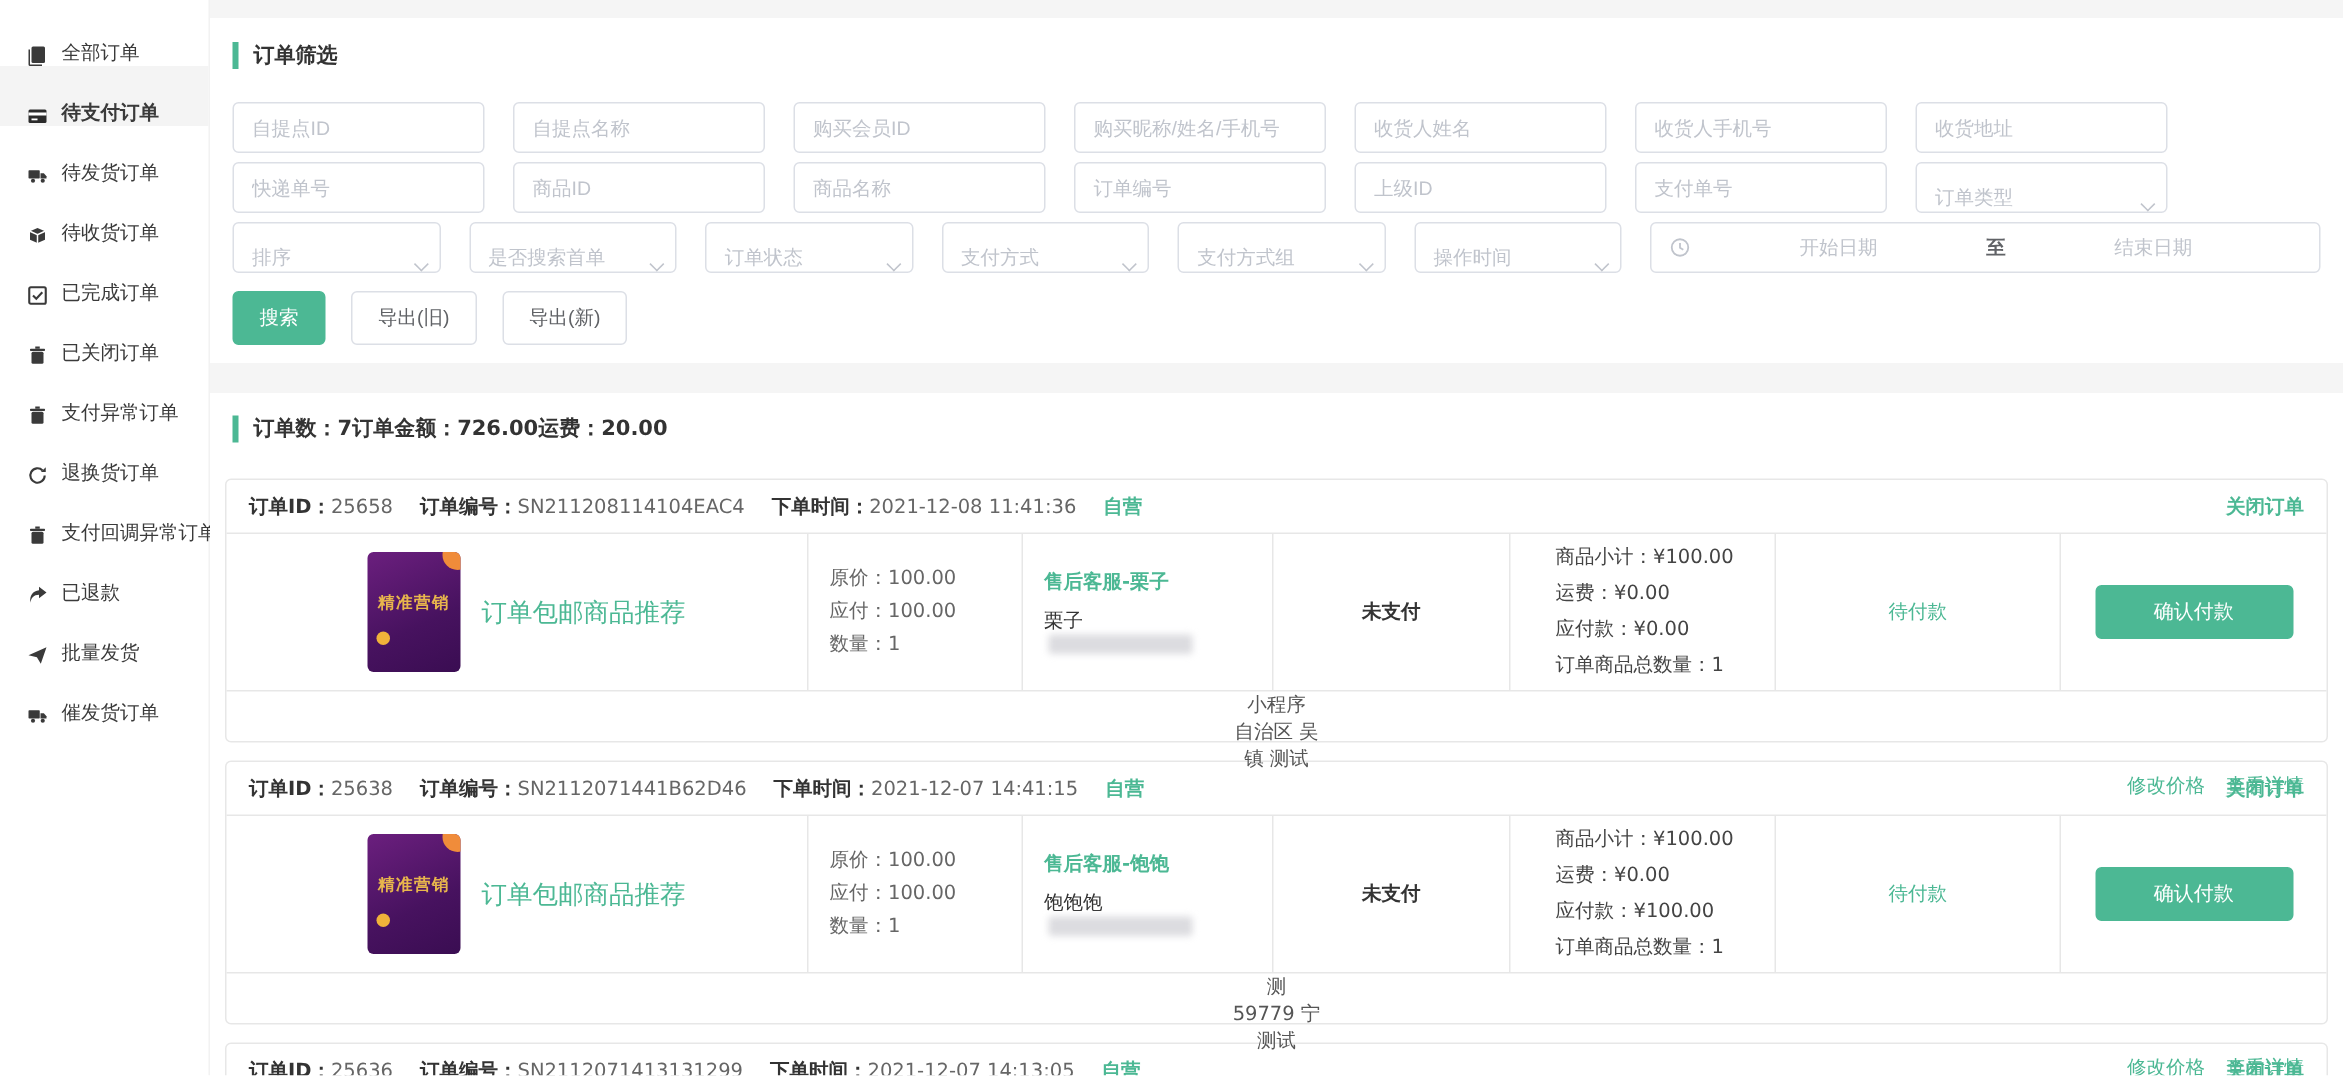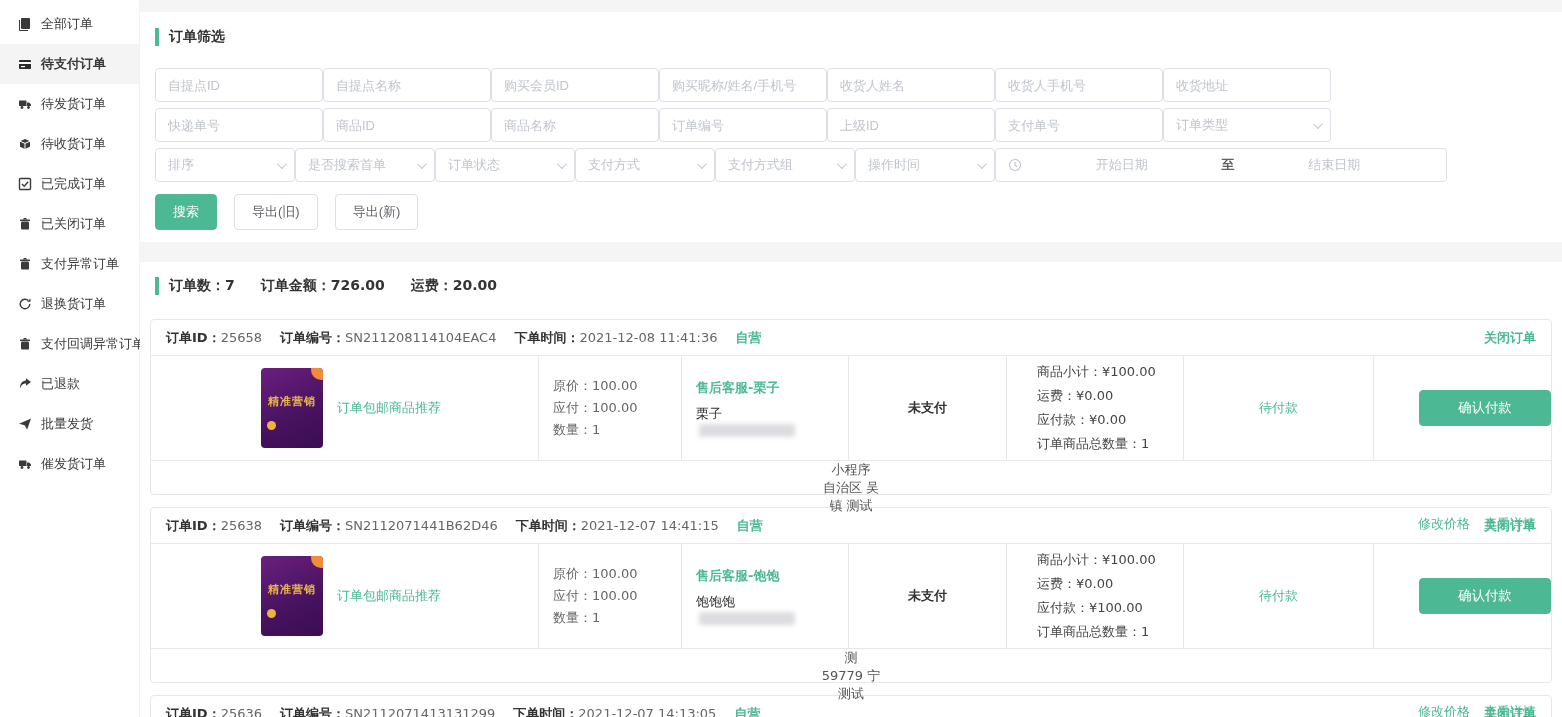--- a/index.html
+++ b/index.html
@@ -5,76 +5,76 @@
   * { box-sizing: border-box; margin: 0; padding: 0; }
   html,body { width:1562px; height:717px; overflow:hidden; }
   body {
     font-family: "DejaVu Sans", "Liberation Sans", sans-serif;
     font-size: 13px; color:#333; background:#fff;
   }
   .layout { display:flex; width:1562px; height:717px; }
 
   
   .sidebar { width:140px; flex-shrink:0; background:#fff; padding-top:4px; border-right:1px solid #f2f2f2; }
-  .side-item { height:40px; display:flex; align-items:center; gap:9px; padding-left:18px; color:#3a3a3a; cursor:pointer; white-space:nowrap; }
+  .side-item { height:40px; display:flex; align-items:flex-end; gap:9px; padding-left:18px; color:#3a3a3a; cursor:pointer; white-space:nowrap; }
   .side-item.active { background:#f4f4f4; font-weight:bold; }
   .side-item svg { flex-shrink:0; }
 
   
   .main { flex:1; background:#fff; overflow:hidden; }
   .strip-top { height:12px; background:#f5f5f5; }
   .band { height:20px; background:#f5f5f5; }
 
   .panel { background:#fff; padding:16px 15px 8px; }
   .sec-title { font-size:14px; font-weight:bold; color:#333; border-left:4px solid #4cb894; padding-left:10px; margin-bottom:22px; }
 
-  .filter-row { display:flex; margin-bottom:6px; flex-wrap:nowrap; }
+  .filter-row { display:flex; gap:19px; margin-bottom:6px; flex-wrap:nowrap; }
   .f-input { width:168px; height:34px; border:1px solid #dcdfe6; border-radius:4px; padding:0 12px; font-size:13px; color:#606266; background:#fff; outline:none; }
   .f-input::placeholder { color:#c0c4cc; }
-  .f-select { height:34px; border:1px solid #dcdfe6; border-radius:4px; display:flex; align-items:center; justify-content:space-between; padding:0 10px 0 12px; color:#c0c4cc; background:#fff; cursor:pointer; }
+  .f-select { height:34px; border:1px solid #dcdfe6; border-radius:4px; display:flex; align-items:flex-end; justify-content:space-between; padding:0 10px 0 12px; color:#c0c4cc; background:#fff; cursor:pointer; }
   .f-select.w168 { width:168px; }
   .f-select.w140 { width:140px; }
   .chev { width:7px; height:7px; border-right:1.4px solid #c0c4cc; border-bottom:1.4px solid #c0c4cc; transform:rotate(45deg) translateY(-2px); }
   .date-range { width:452px; height:34px; border:1px solid #dcdfe6; border-radius:4px; display:flex; align-items:center; padding:0 12px; color:#c0c4cc; background:#fff; cursor:pointer; }
   .date-range .dr-start, .date-range .dr-end { flex:1; text-align:center; }
   .date-range .dr-sep { color:#606266; font-weight:bold; }
 
   .btn-row { display:flex; gap:17px; margin-top:12px; padding-bottom:4px; }
   .btn { height:36px; border-radius:4px; padding:0 17px; display:inline-flex; align-items:center; justify-content:center; font-size:13px; cursor:pointer; }
   .btn-primary { background:#4cb894; border:1px solid #4cb894; color:#fff; }
   .btn-plain { background:#fff; border:1px solid #dcdfe6; color:#606266; }
 
-  .stats { margin:15px 15px 24px 15px; display:flex; gap:26px; font-size:14px; font-weight:bold; color:#333; border-left:4px solid #4cb894; padding-left:10px; }
+  .stats { margin:15px 15px 24px 15px; display:flex; font-size:14px; font-weight:bold; color:#333; border-left:4px solid #4cb894; padding-left:10px; }
 
   
   .order-card { margin:0 10px 12px 10px; border:1px solid #e7e7e7; border-radius:4px; background:#fff; }
   .card-head { display:flex; align-items:center; height:36px; padding:0 15px; border-bottom:1px solid #e7e7e7; font-size:13px; }
   .card-head .pair { margin-right:18px; }
   .card-head .lbl { font-weight:bold; color:#333; }
   .card-head .val { color:#666; }
   .tag-self { color:#4cb894; font-weight:bold; }
   .close-link { margin-left:auto; color:#4cb894; font-weight:bold; cursor:pointer; }
 
   .card-body { display:flex; min-height:104px; }
   .col { border-right:1px solid #e7e7e7; display:flex; flex-direction:column; justify-content:center; }
   .col:last-child { border-right:none; }
   .col-product { flex:1; flex-direction:row; align-items:center; padding-left:13px; gap:14px; }
   .prod-img { width:62px; height:80px; border-radius:4px; background:linear-gradient(155deg,#6b1f7e 0%,#47125f 60%,#3a0d52 100%); position:relative; overflow:hidden; flex-shrink:0; }
   .prod-img::before { content:""; position:absolute; top:-8px; right:-8px; width:20px; height:20px; border-radius:50%; background:#f08c3a; }
   .prod-img::after { content:""; position:absolute; left:6px; bottom:18px; width:9px; height:9px; border-radius:50%; background:#f0b23a; }
   .prod-img .pi-title { position:absolute; top:26px; left:0; right:0; text-align:center; color:#e8b64c; font-size:11px; font-weight:bold; letter-spacing:1px; }
-  .prod-name { color:#4cb894; font-size:13px; cursor:pointer;font-family:Liberation Serif, serif; }
+  .prod-name { color:#4cb894; font-size:17px; cursor:pointer;font-family:Liberation Serif, serif; }
   .col-price { width:143px; padding-left:14px; color:#666; line-height:22px; }
   .col-service { width:167px; padding-left:14px; }
   .svc-title { color:#4cb894; font-weight:bold; }
   .svc-name { color:#333; margin-top:8px; }
   .col-status { width:158px; align-items:center; color:#333; font-weight:bold; }
   .col-totals { width:177px; padding-left:30px; color:#444; line-height:24px; }
   .col-paystate { width:190px; align-items:center; color:#4cb894; }
-  .col-action { width:177px; align-items:flex-end; }
+  .col-action { width:177px; align-items:center; }
   .btn-confirm { width:132px; height:36px; background:#4cb894; border:1px solid #4cb894; border-radius:4px; color:#fff; display:flex; align-items:center; justify-content:center; cursor:pointer; }
 
   .card-foot { display:flex; align-items:center; height:34px; padding:0 15px; border-top:1px solid #e7e7e7; font-size:13px; color:#555;flex-direction:column; }
   .foot-links { margin-left:auto; display:flex; gap:14px; }
   .foot-links span { color:#4cb894; cursor:pointer; }
 
   .redact { display:inline-block; background:#dcdce0; height:13px; border-radius:2px; filter:blur(2.5px); vertical-align:-2px; margin:0 3px; }
 </style>
 </head>
 <body>

